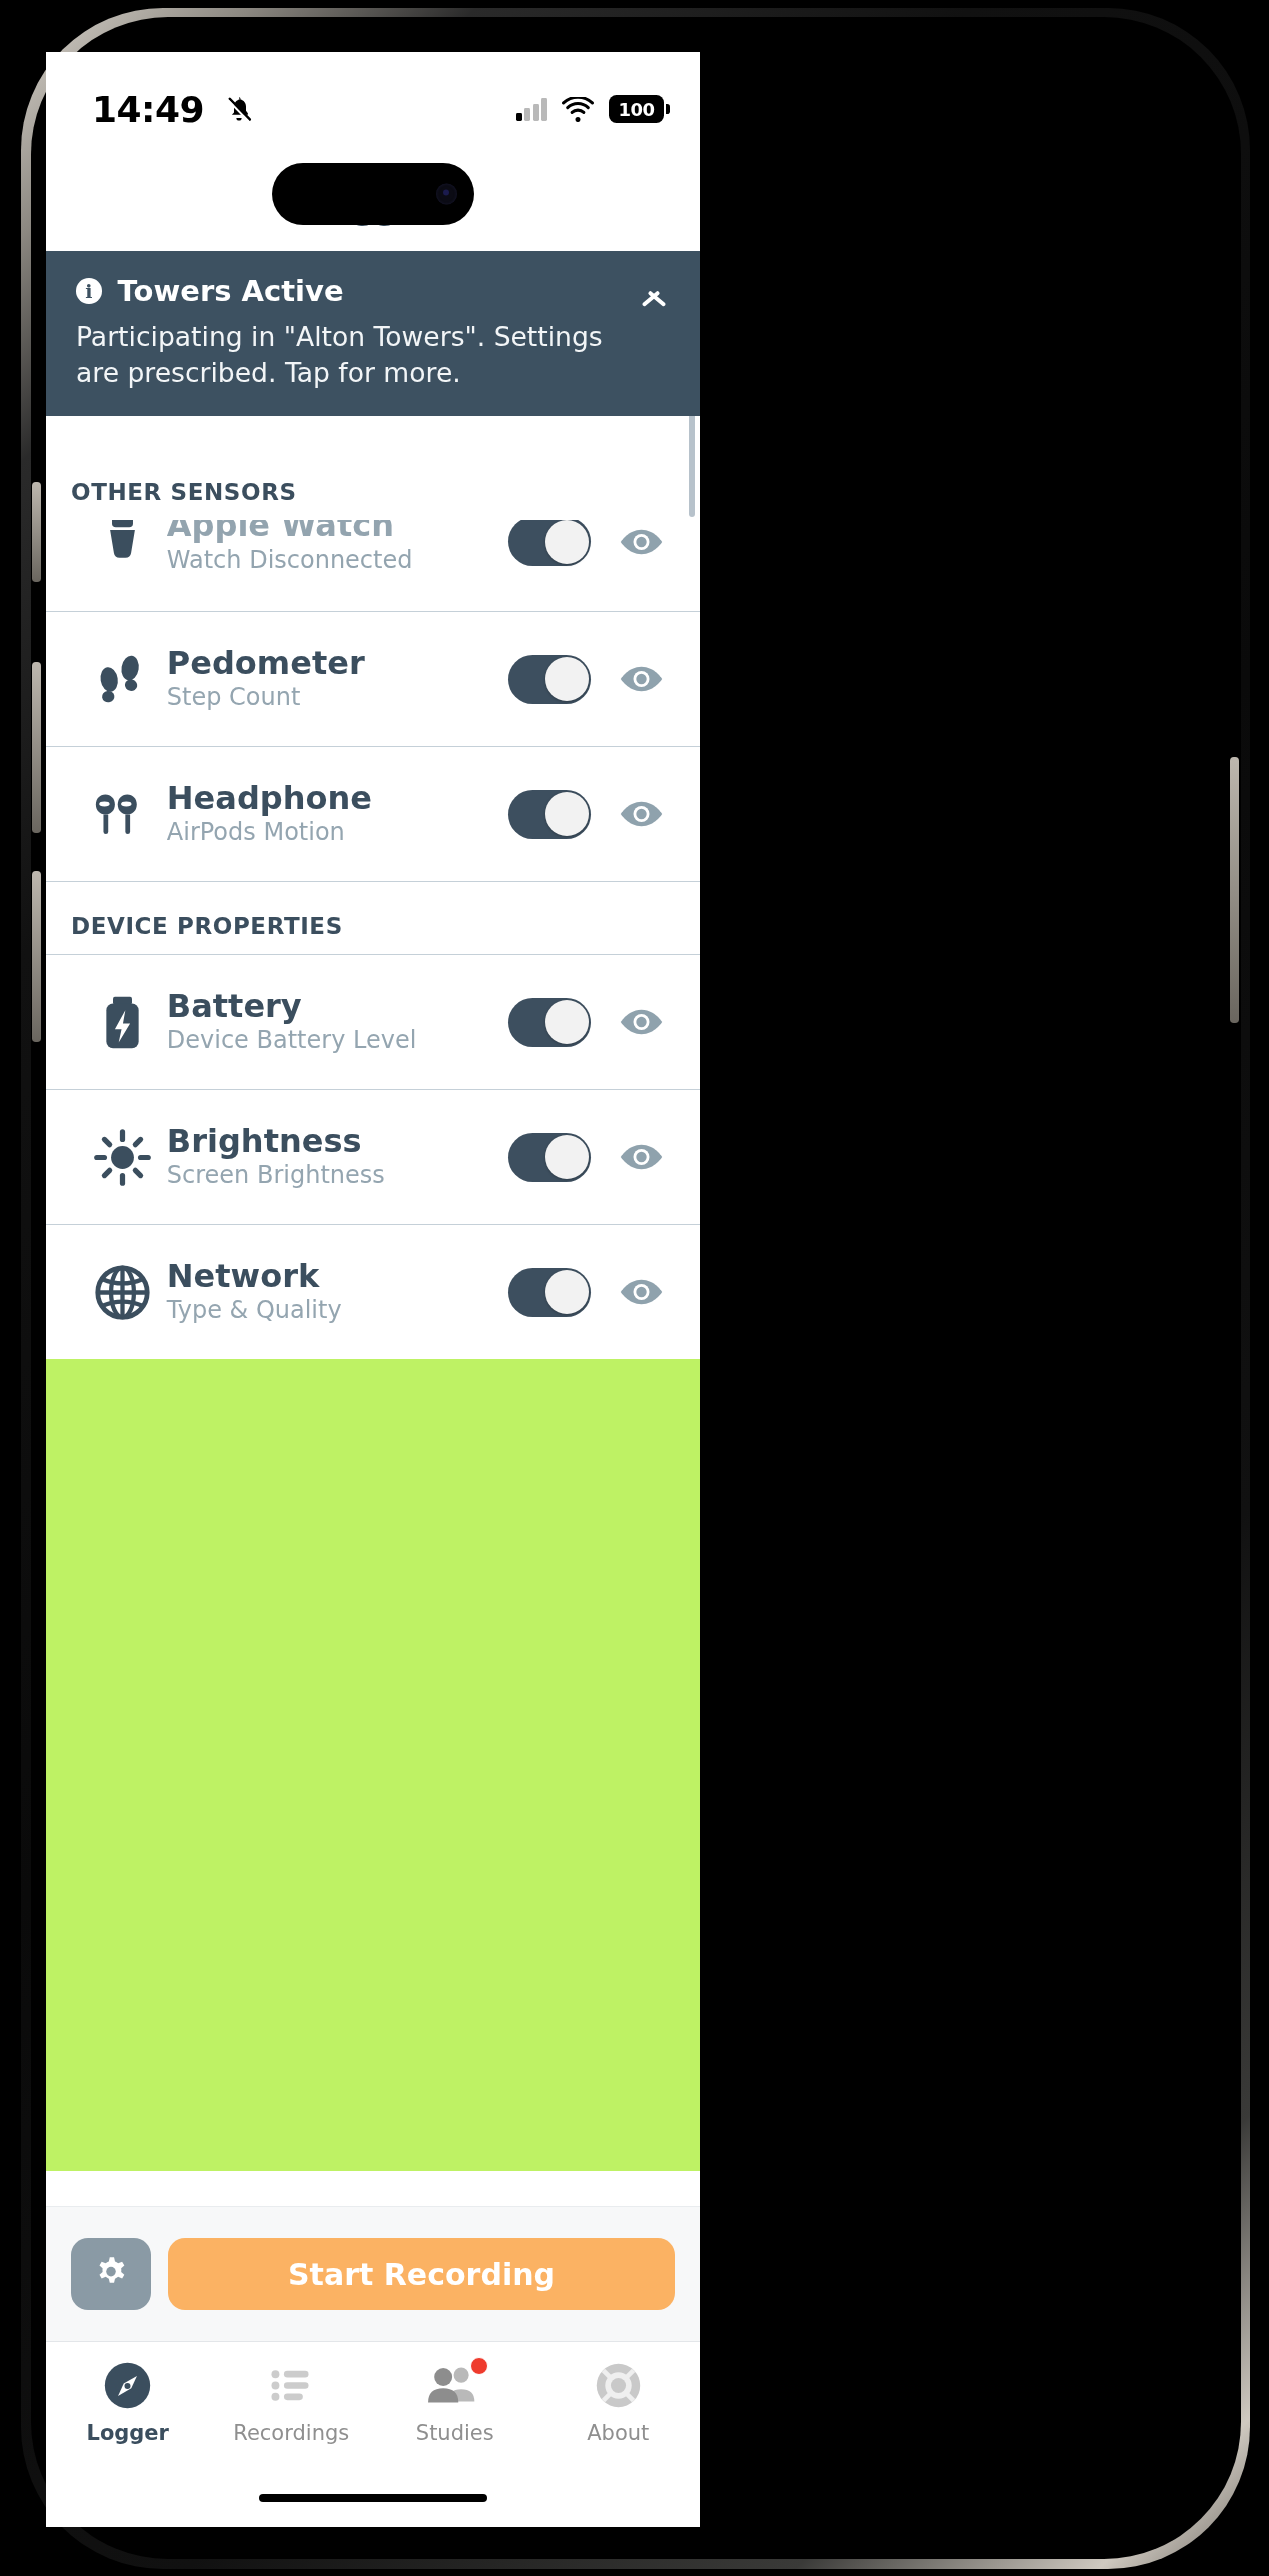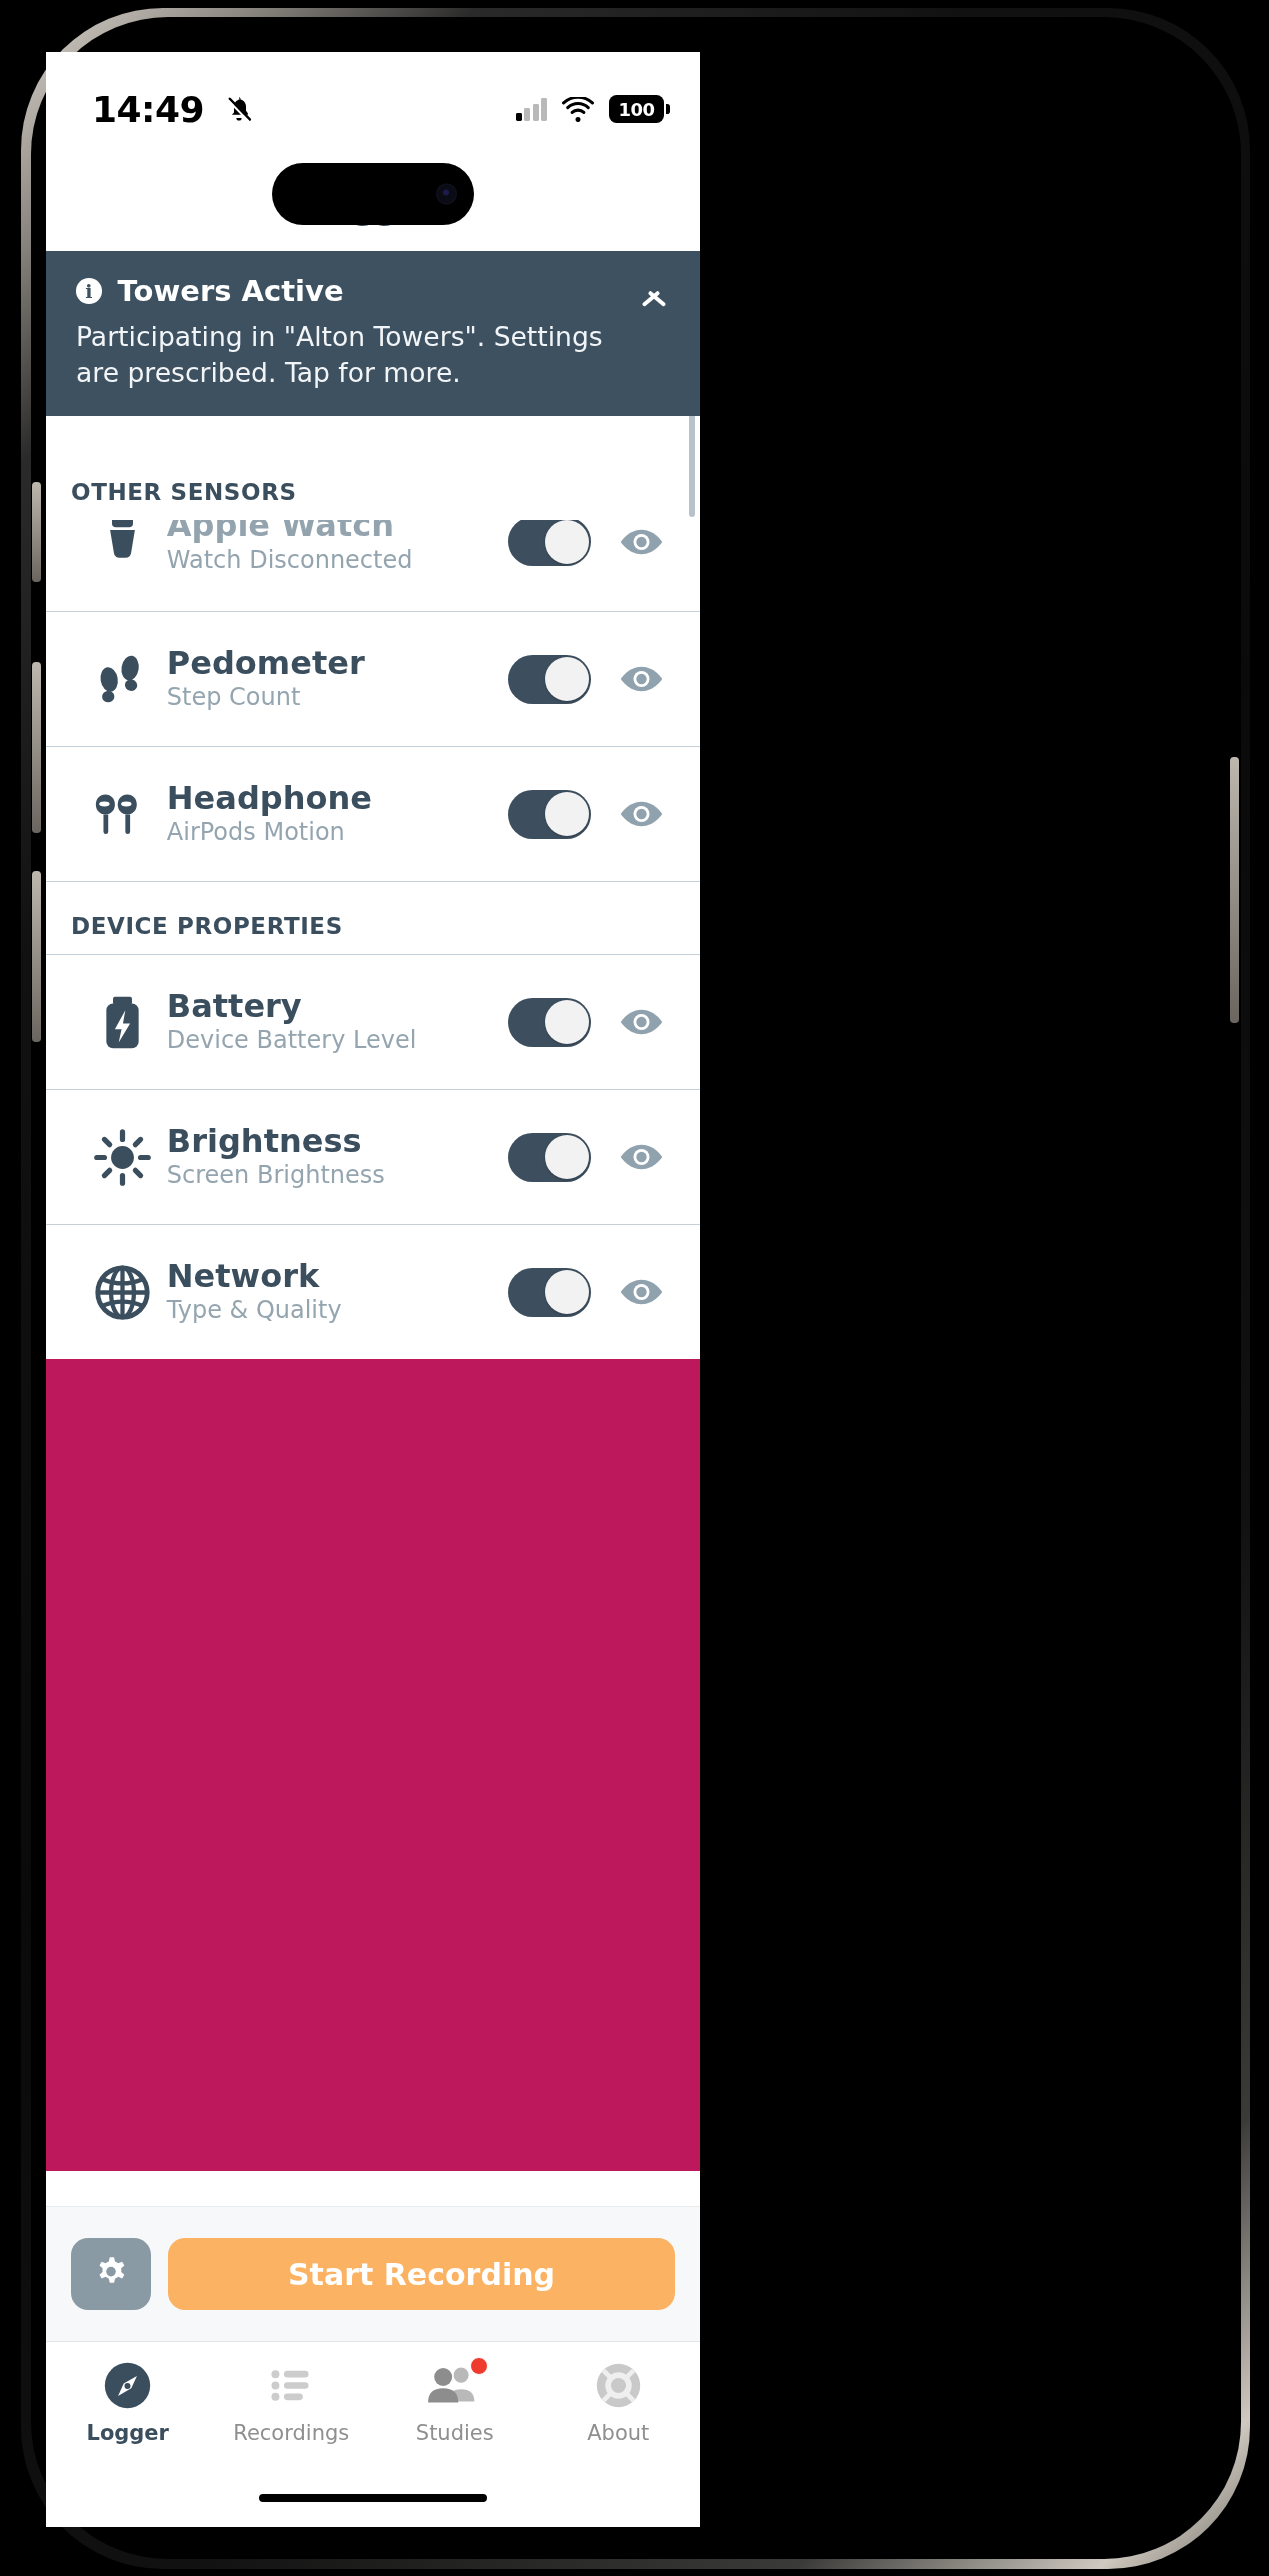--- a/index.html
+++ b/index.html
@@ -192,21 +192,21 @@
     overflow: hidden;
     background:#fff;
     border-top: none;
   }
   #clip-row .sensor-row {
     position:absolute; left:0; top:-46px; width:654px;
     border-top:none;
   }
   #list-viewport {
     position:absolute; left:0; top:402px; width:654px; height: 1717px;
-    overflow:hidden; background:#be185d;
+    overflow:hidden; background:#bef264;
   }
   
   #scrollbar {
     position:absolute; right:4.7px; top:171px;
     width:6.6px; height:294px; border-radius:3.8px;
     background:#b7c2cb;
     z-index: 12;
   }
 
   

